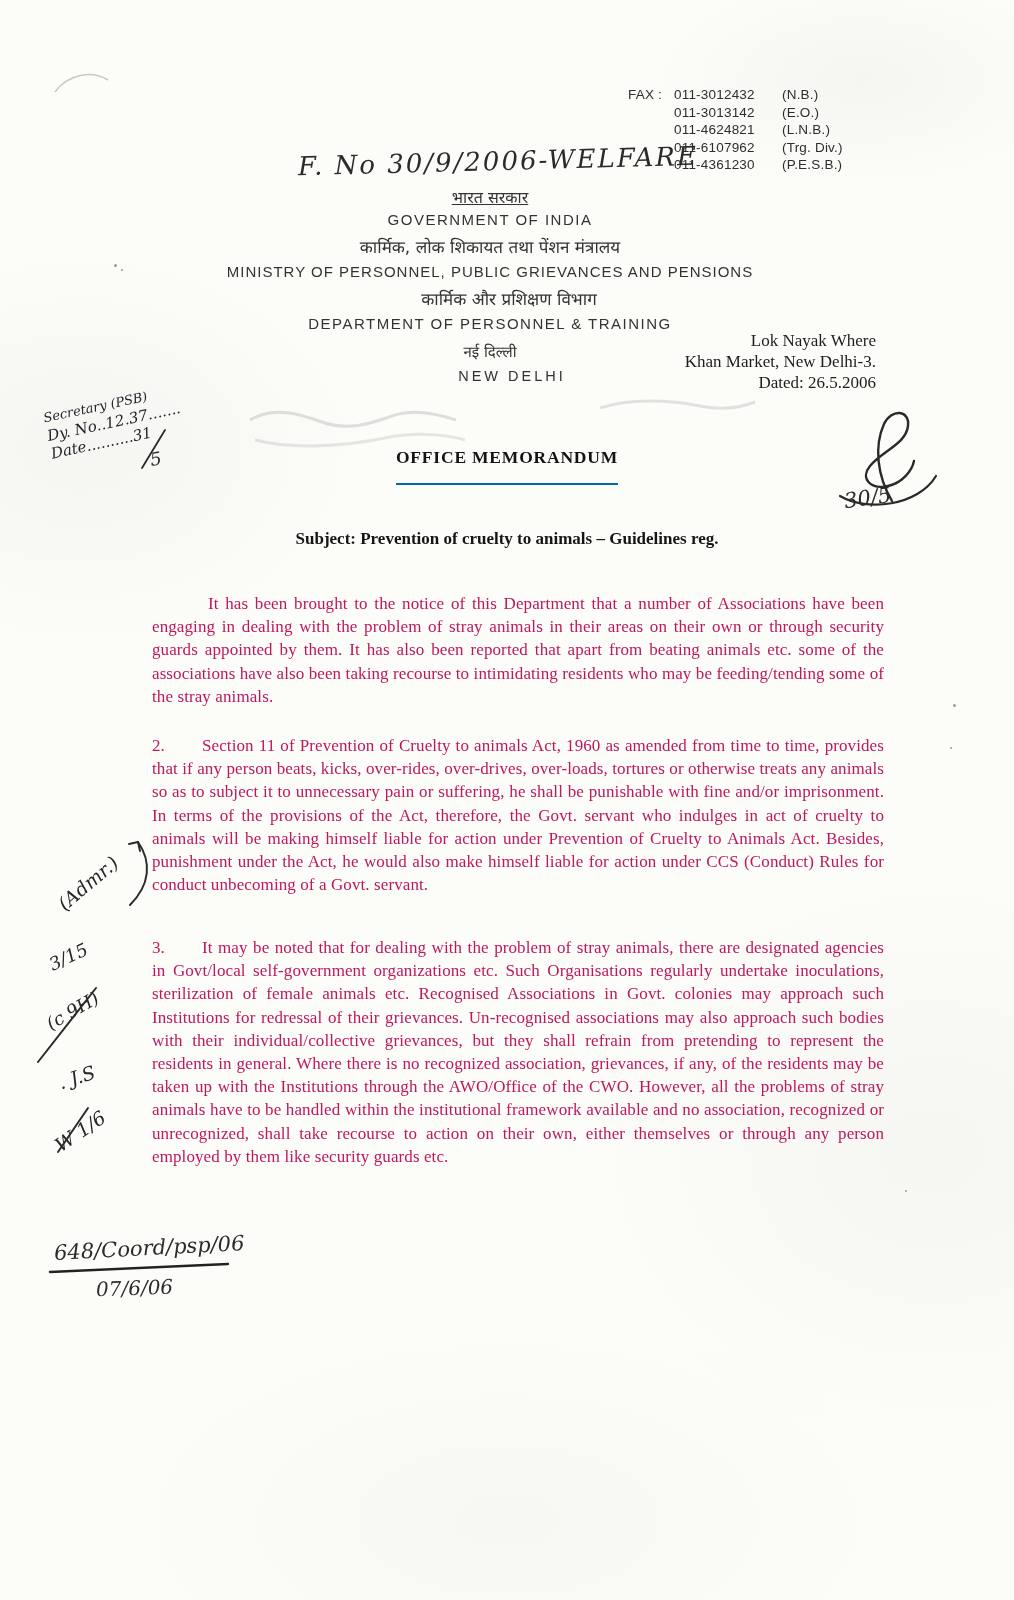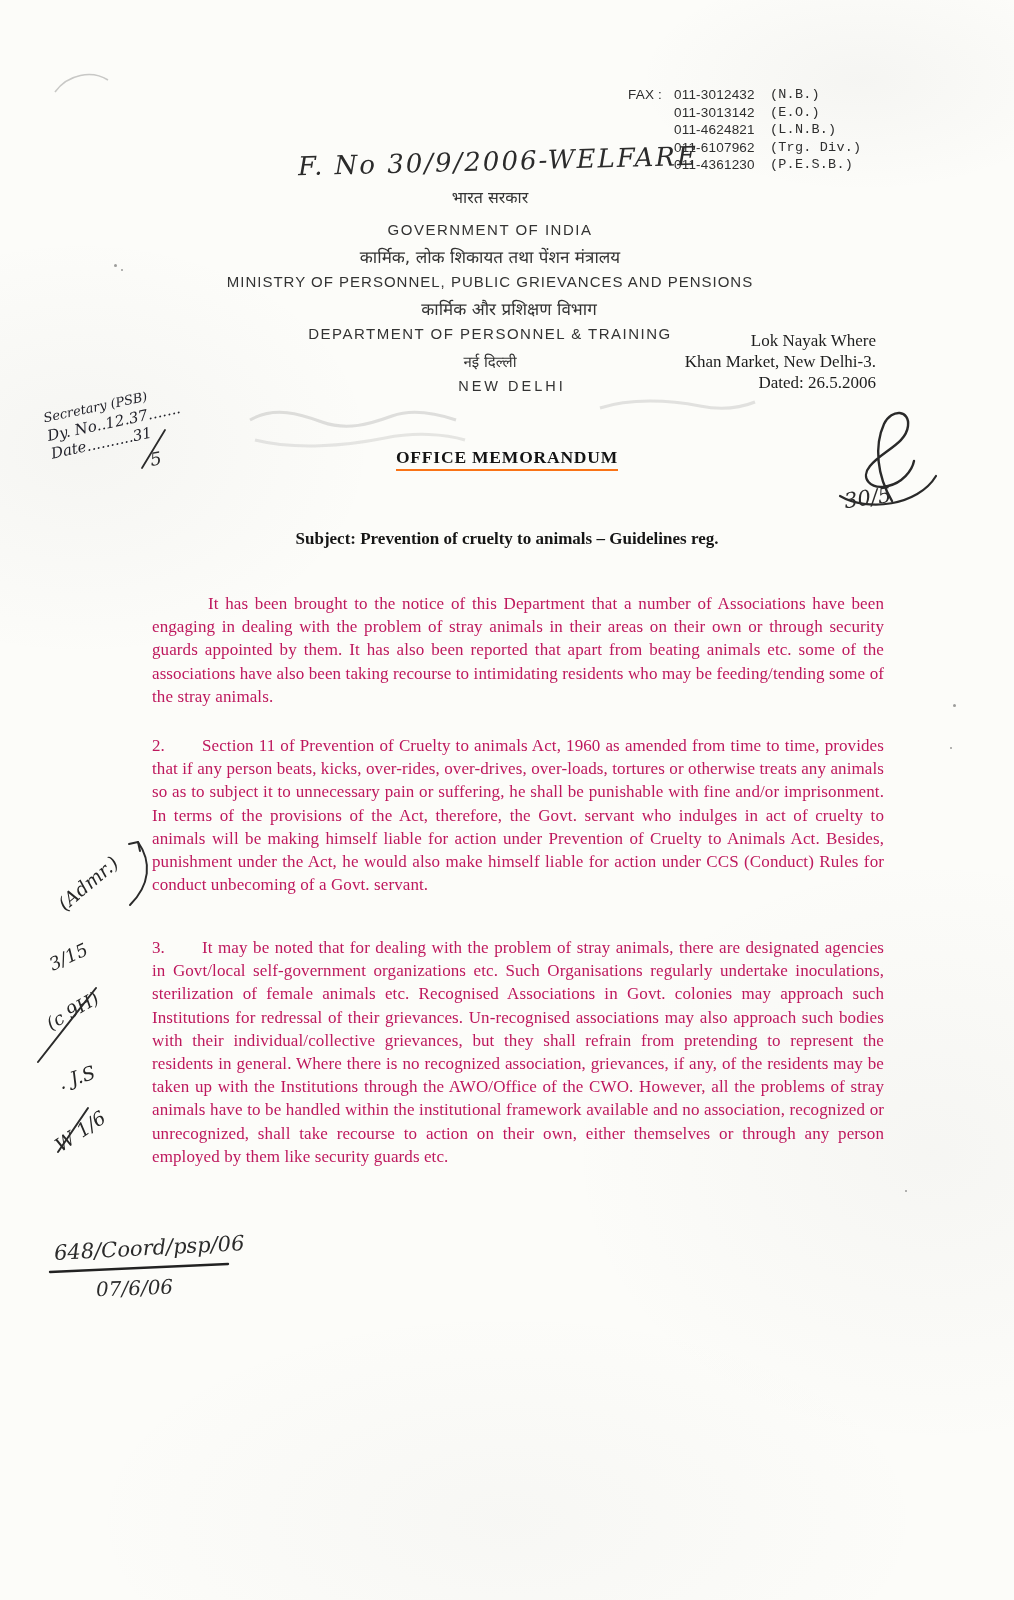--- a/index.html
+++ b/index.html
@@ -16,31 +16,31 @@
       radial-gradient(ellipse 520px 420px at 92% 72%, rgba(130,130,130,.05), transparent 70%),
       radial-gradient(ellipse 600px 300px at 50% 95%, rgba(130,130,130,.04), transparent 70%);
   }
 
   
   .fax { position:absolute; left:628px; top:86px; font-family:"Liberation Sans", sans-serif;
          font-size:13.5px; line-height:17.5px; color:#2e2e2e; letter-spacing:.2px; }
   .fax-row { display:flex; }
   .fax-label { width:46px; }
   .fax-num { width:92px; }
-  .fax-unit { margin-left:4px;font-family:Liberation Mono, monospace; }
+  .fax-unit { margin-left:16px; }
 
   
   .hand { font-family:"DejaVu Serif", serif; font-style:italic; color:#2b2b2b; }
 
   .fileno { position:absolute; left:298px; top:146px; font-size:26px; letter-spacing:2px;
             transform:rotate(-1.5deg); }
 
   
   .letterhead { position:absolute; left:0; width:980px; top:186px; text-align:center; color:#333; }
-  .lh-hi1 { font-family:"DejaVu Sans", sans-serif; font-size:16px; margin-bottom:13px; }
+  .lh-hi1 { font-family:"DejaVu Sans", sans-serif; font-size:16px; margin-bottom:3px;text-decoration:underline; }
   .lh-en1 { font-family:"Liberation Sans", sans-serif; font-size:15px; letter-spacing:1.5px; margin-bottom:7px; }
   .lh-hi2 { font-family:"DejaVu Sans", sans-serif; font-size:17px; margin-bottom:5px; }
   .lh-en2 { font-family:"Liberation Sans", sans-serif; font-size:15px; letter-spacing:1px; margin-bottom:7px; }
   .lh-hi3 { font-family:"DejaVu Sans", sans-serif; font-size:17px; margin-bottom:5px;margin-left:38px; }
   .lh-en3 { font-family:"Liberation Sans", sans-serif; font-size:15px; letter-spacing:1.5px; margin-bottom:9px; }
   .lh-hi4 { font-family:"DejaVu Sans", sans-serif; font-size:15px; margin-bottom:7px; }
   .lh-en4 { font-family:"Liberation Sans", sans-serif; font-size:14.5px; letter-spacing:3px;padding-left:44px; }
 
   
   .address { position:absolute; right:138px; top:330px; text-align:right;
@@ -49,21 +49,21 @@
   
   .stamp { position:absolute; left:46px; top:396px; transform:rotate(-12deg);
            font-family:"DejaVu Serif", serif; font-style:italic; color:#23232b; }
   .stamp-l1 { font-size:13px; }
   .stamp-l2 { font-size:15px; margin-top:2px; }
   .stamp-l3 { font-size:15px; }
   .stamp-five { position:absolute; left:150px; top:448px; font-size:18px; transform:rotate(-10deg); }
 
   .memo-title { position:absolute; left:0; width:1014px; top:447px; text-align:center;
                 font-weight:bold; font-size:17.5px; letter-spacing:.8px; color:#141414; }
-  .memo-title span { border-bottom:2px solid #f97316; padding-bottom:2px; }
+  .memo-title span { border-bottom:2px solid #0369a1; padding-bottom:16px; }
 
   .sig-svg { position:absolute; left:822px; top:406px; }
   .sig-date { position:absolute; left:844px; top:486px; font-size:21px; transform:rotate(-8deg); }
 
   .subject { position:absolute; left:0; width:1014px; top:529px; text-align:center;
              font-weight:bold; font-size:17px; color:#151515; }
 
   
   .para { position:absolute; left:152px; width:732px; text-align:justify;
           font-size:17px; line-height:23.2px; letter-spacing:.1px; color:#be185d; }

